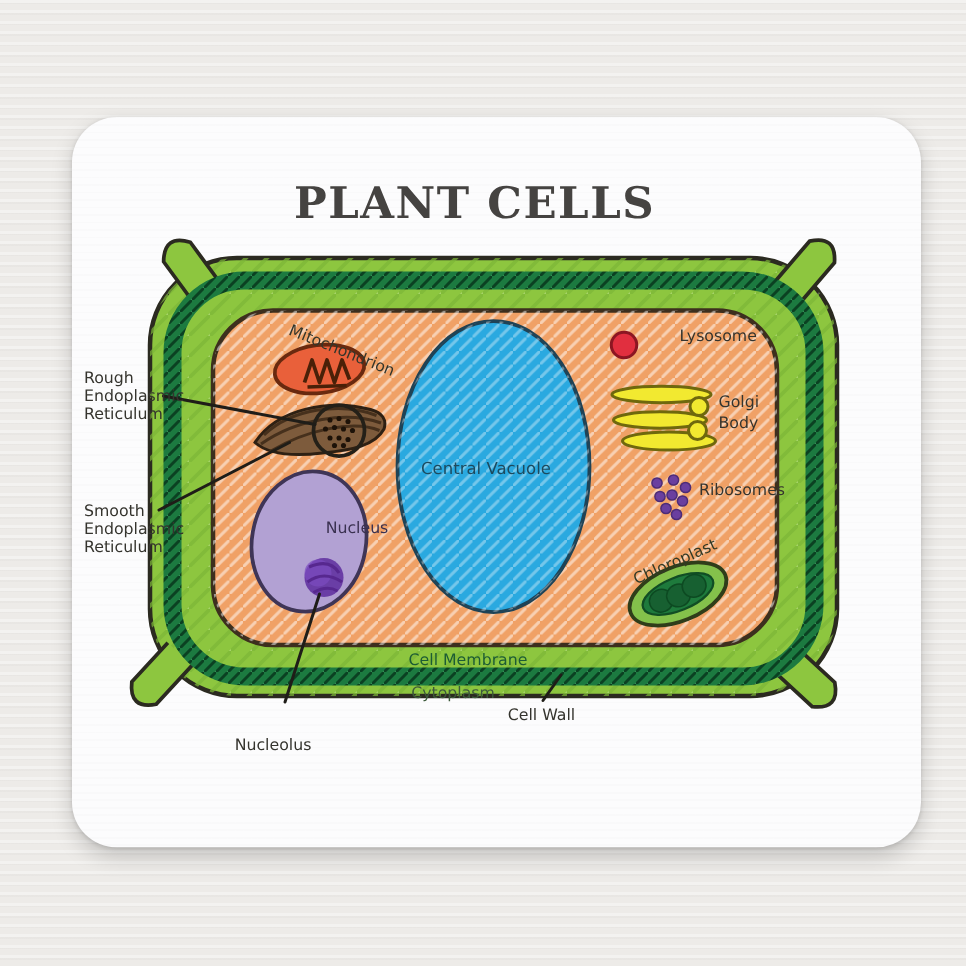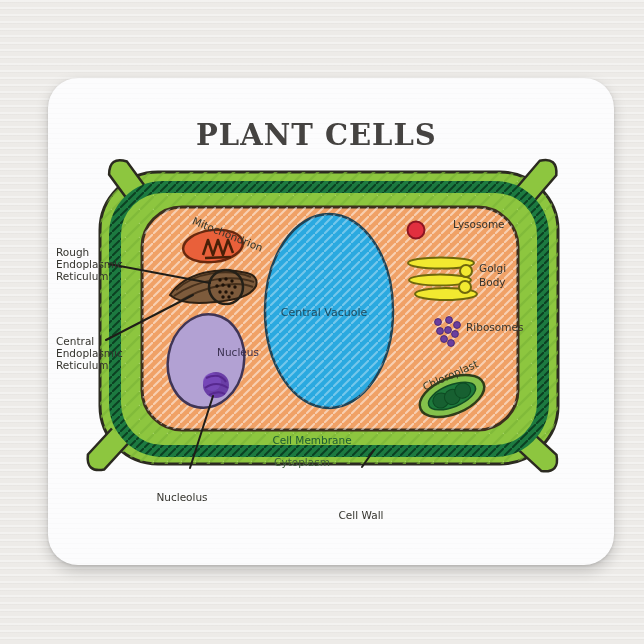--- a/index.html
+++ b/index.html
@@ -159,21 +159,21 @@
     </g>
   </svg>
 
   <div class="lbl" style="left:56px;top:246px;">
     <div>Rough</div>
     <div>Endoplasmic</div>
     <div>Reticulum</div>
   </div>
 
   <div class="lbl" style="left:56px;top:335px;">
-    <div>Central</div>
+    <div>Smooth</div>
     <div>Endoplasmic</div>
     <div>Reticulum</div>
   </div>
 
   <div class="lbl lbl-mito" style="left:193px;top:214px;">Mitochondrion</div>
 
   <div class="lbl" style="left:428px;top:218px;margin-left:25px;">Lysosome</div>
 
   <div class="lbl lbl-golgi" style="left:479px;top:261px;">
     <div>Golgi</div>
@@ -187,15 +187,15 @@
   <div class="lbl lbl-nucleus" style="left:200px;top:346px;">Nucleus</div>
 
   <div class="lbl lbl-chloro" style="left:423px;top:381px;">Chloroplast</div>
 
   <div class="lbl lbl-cytoplasm" style="left:302px;top:411px;">Cytoplasm</div>
 
   <div class="lbl lbl-membrane" style="left:312px;top:434px;text-align:center;">Cell Membrane</div>
 
   <div class="lbl center" style="left:182px;top:491px;">Nucleolus</div>
 
-  <div class="lbl center" style="left:361px;top:471px;margin-top:38px;">Cell Wall</div>
+  <div class="lbl center" style="left:361px;top:471px;">Cell Wall</div>
 
 </div>
 
 </body></html>

